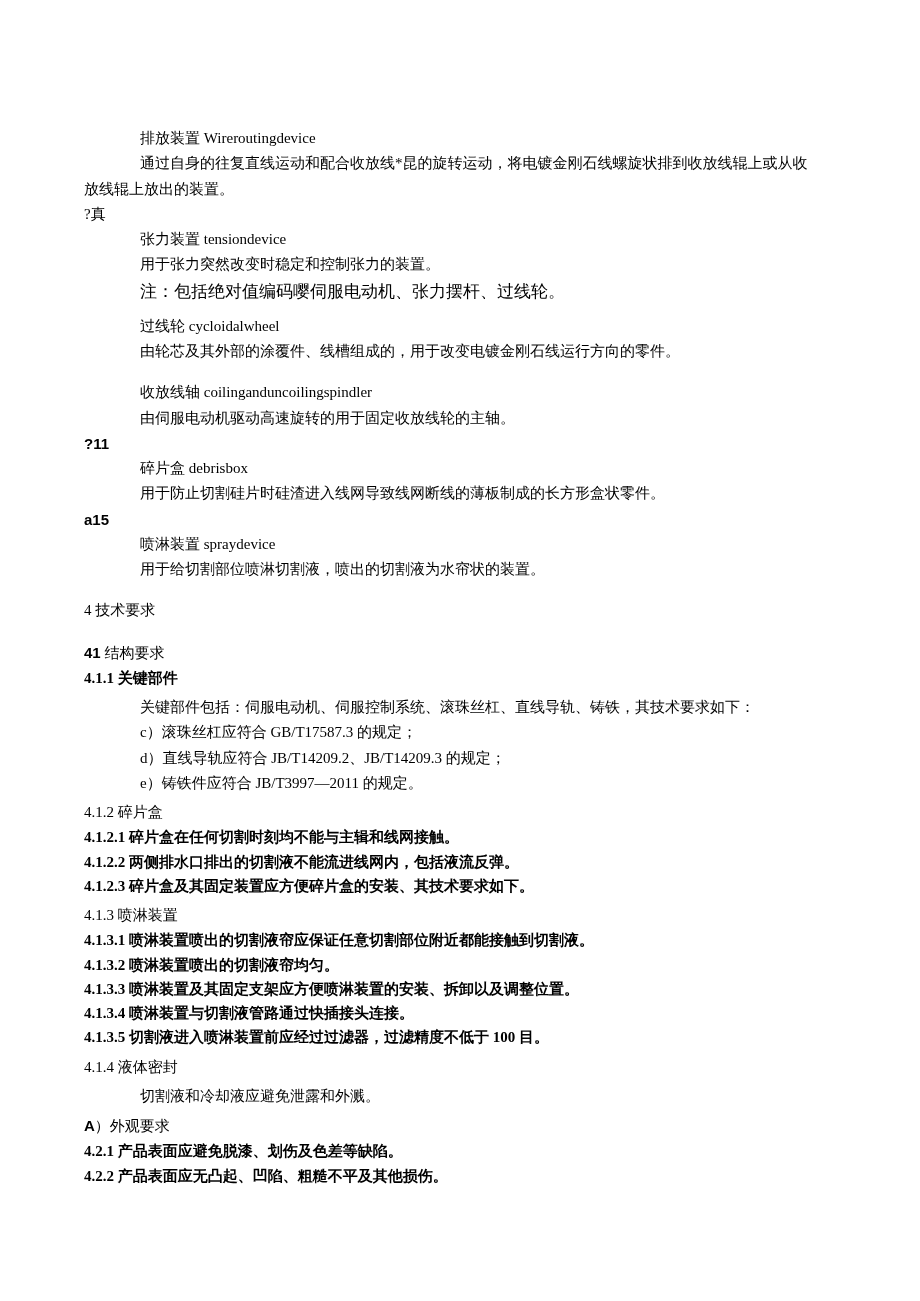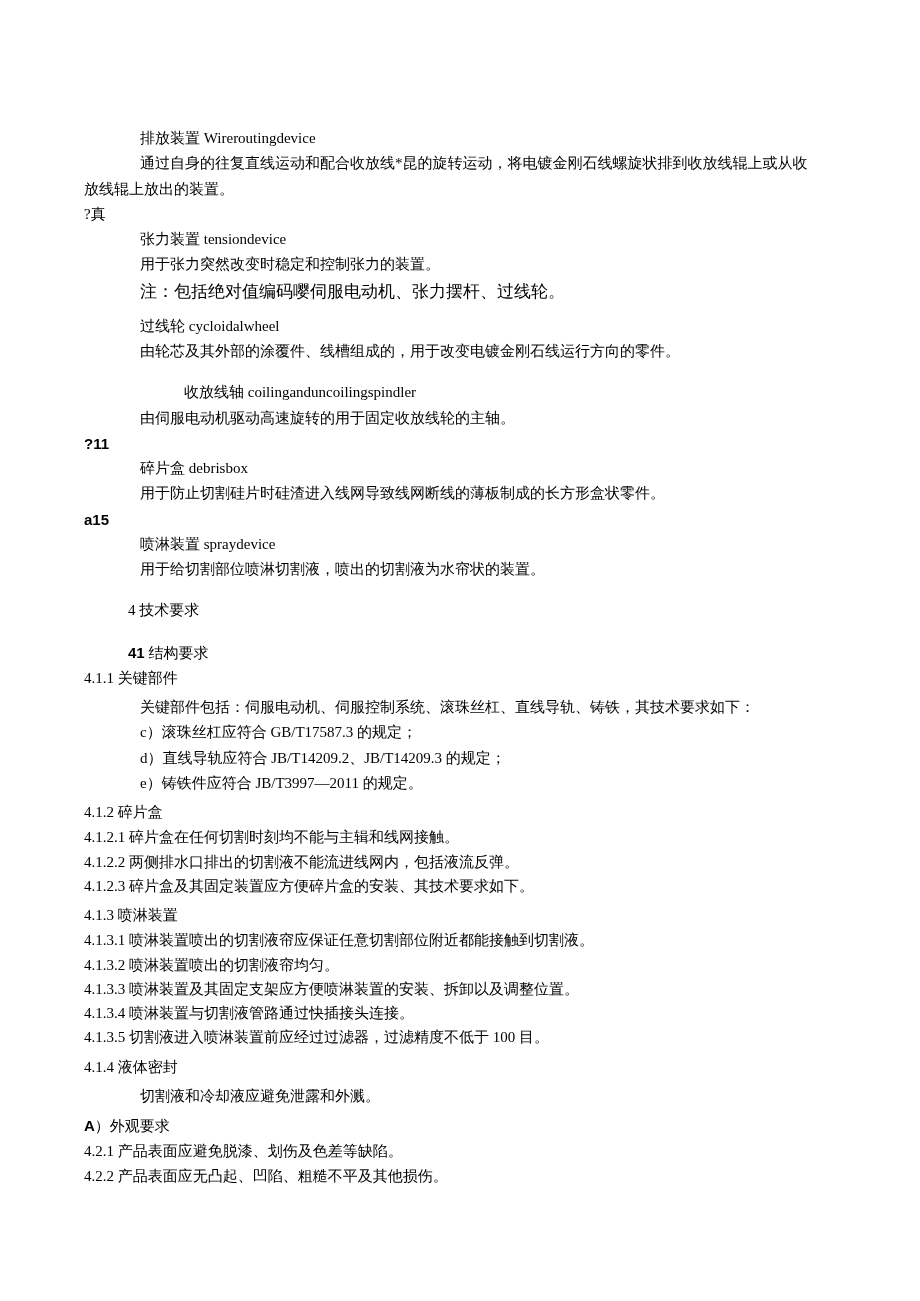--- a/index.html
+++ b/index.html
@@ -12,25 +12,25 @@
     margin: 0;
     padding: 125px 84px 60px 84px;
     box-sizing: border-box;
   }
   .indent { padding-left: 56px; }
   .sans { font-family: Arial, "Helvetica", sans-serif; }
   .bold { font-weight: bold; }
   .flush { padding-left: 0; }
   .note { font-size: 17px; padding-left: 56px; margin: 2px 0 10px 0; }
   .para { margin: 2px 0; }
-  .sect-gap { margin-top: 18px; margin-left: 44px; }
+  .sect-gap { margin-top: 18px; }
   .sect-gap-sm { margin-top: 6px; }
   .list { padding-left: 56px; }
   .list .item { margin: 2px 0; }
-  .tight { margin: 1px 0; }
+  .tight { margin: 1px 0; font-weight: bold; }
 </style>
 </head>
 <body>
 
 <div class="para indent">排放装置 Wireroutingdevice</div>
 <div class="para indent">通过自身的往复直线运动和配合收放线*昆的旋转运动，将电镀金刚石线螺旋状排到收放线辊上或从收</div>
 <div class="para flush">放线辊上放出的装置。</div>
 <div class="para flush">?真</div>
 
 <div class="para indent">张力装置 tensiondevice</div>

